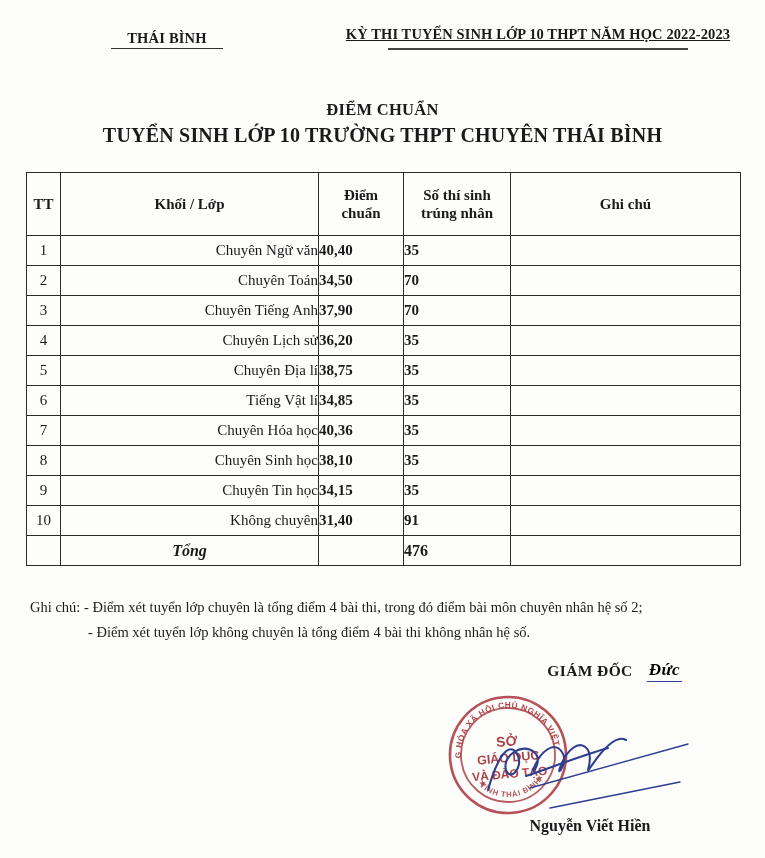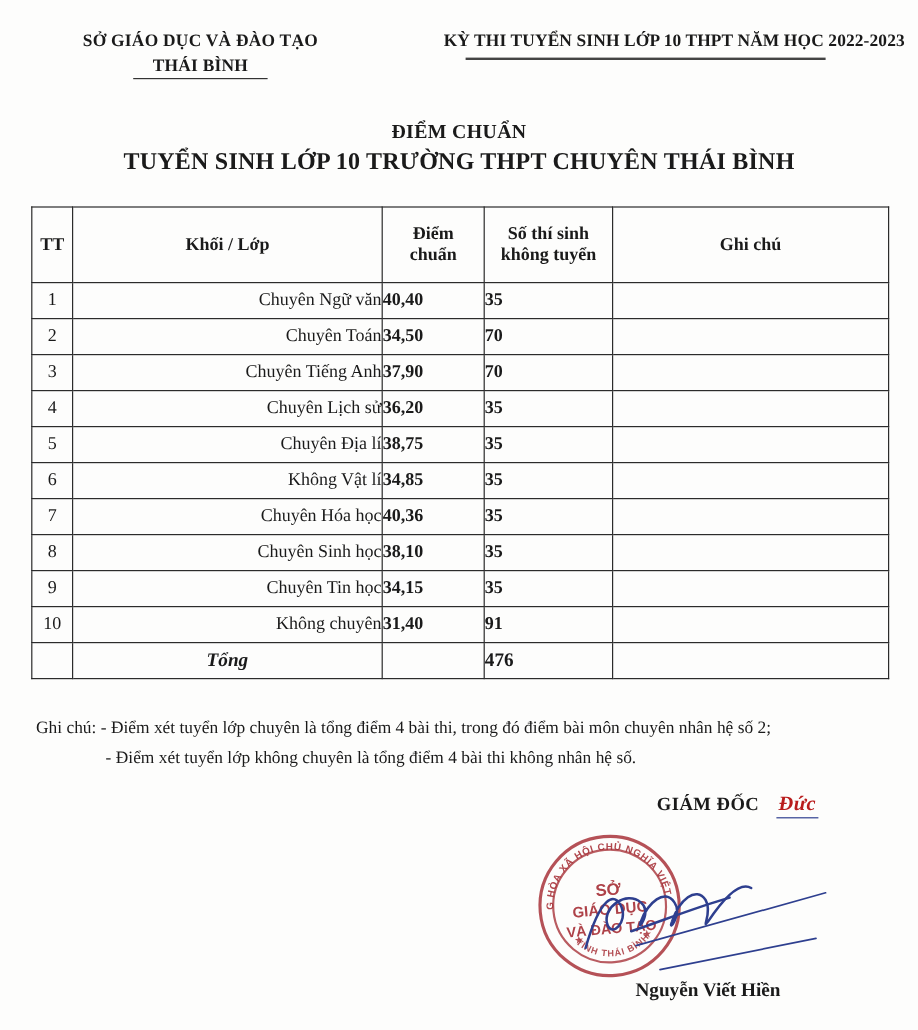--- a/index.html
+++ b/index.html
@@ -46,21 +46,22 @@
     margin-top: 4px;
     display: inline-block;
     border-bottom: 1.6px solid #333;
     padding: 0 16px 1px 16px;
   }
   .hdr-right {
     position: absolute;
     left: 322px;
     top: 0;
     width: 432px;
-    text-align: right;
+    text-align: center;
+    text-decoration: underline;
   }
   .hdr-right .line1 {
     font-weight: bold;
     font-size: 14.5px;
     letter-spacing: 0.1px;
     white-space: nowrap;
   }
   .hdr-right .rule {
     width: 300px;
     height: 1.6px;
@@ -184,21 +185,21 @@
     margin-top: 0;
     letter-spacing: 0.4px;
     position: relative;
     display: inline-block;
   }
   .sign-initial {
     position: absolute;
     left: 100%;
     margin-left: 14px;
     top: -2px;
-    color: #b91c1c;
+    color: #000000;
     font-family: "Liberation Serif", serif;
     font-style: italic;
     font-weight: bold;
     font-size: 17px;
     border-bottom: 1.4px solid #2e3f8f;
     padding: 0 2px 1px 2px;
     white-space: nowrap;
   }
   .sign-name {
     position: absolute;
@@ -230,21 +231,20 @@
     height: 130px;
     pointer-events: none;
   }
   .ink svg { display: block; }
 </style>
 </head>
 <body>
 
 <div class="doc-header">
   <div class="hdr-left">
-    <div class="line1">SỞ GIÁO DỤC VÀ ĐÀO TẠO</div>
     <div class="line2">THÁI BÌNH</div>
   </div>
   <div class="hdr-right">
     <div class="line1">KỲ THI TUYỂN SINH LỚP 10 THPT NĂM HỌC 2022-2023</div>
     <div class="rule"></div>
   </div>
 </div>
 
 <div class="title-block">
   <div class="t1">ĐIỂM CHUẨN</div>
@@ -263,21 +263,21 @@
     <thead>
       <tr>
         <th>TT</th>
         <th>Khối / Lớp</th>
         <th>
           <span>Điểm</span><br>
           <span>chuẩn</span>
         </th>
         <th>
           <span>Số thí sinh</span><br>
-          <span>không tuyển</span>
+          <span>trúng nhân</span>
         </th>
         <th>Ghi chú</th>
       </tr>
     </thead>
     <tbody id="scores-body">
         <tr>
           <td class="tt">1</td>
           <td class="name">Chuyên Ngữ văn</td>
           <td class="score">40,40</td>
           <td class="count">35</td>
@@ -306,21 +306,21 @@
         </tr>
         <tr>
           <td class="tt">5</td>
           <td class="name">Chuyên Địa lí</td>
           <td class="score">38,75</td>
           <td class="count">35</td>
           <td class="note"></td>
         </tr>
         <tr>
           <td class="tt">6</td>
-          <td class="name">Không Vật lí</td>
+          <td class="name">Tiếng Vật lí</td>
           <td class="score">34,85</td>
           <td class="count">35</td>
           <td class="note"></td>
         </tr>
         <tr>
           <td class="tt">7</td>
           <td class="name">Chuyên Hóa học</td>
           <td class="score">40,36</td>
           <td class="count">35</td>
           <td class="note"></td>

